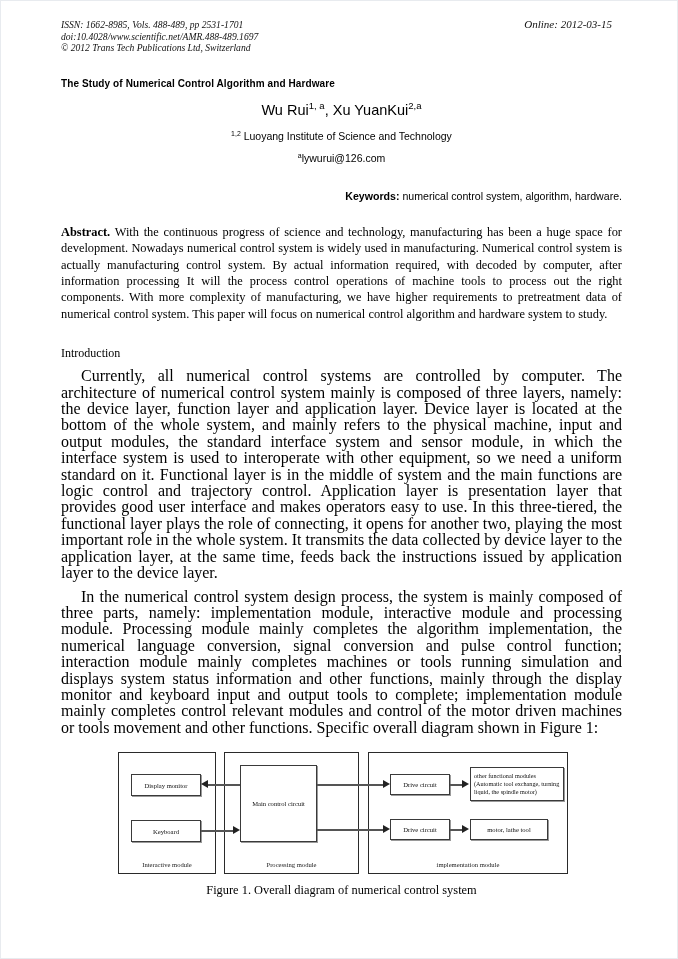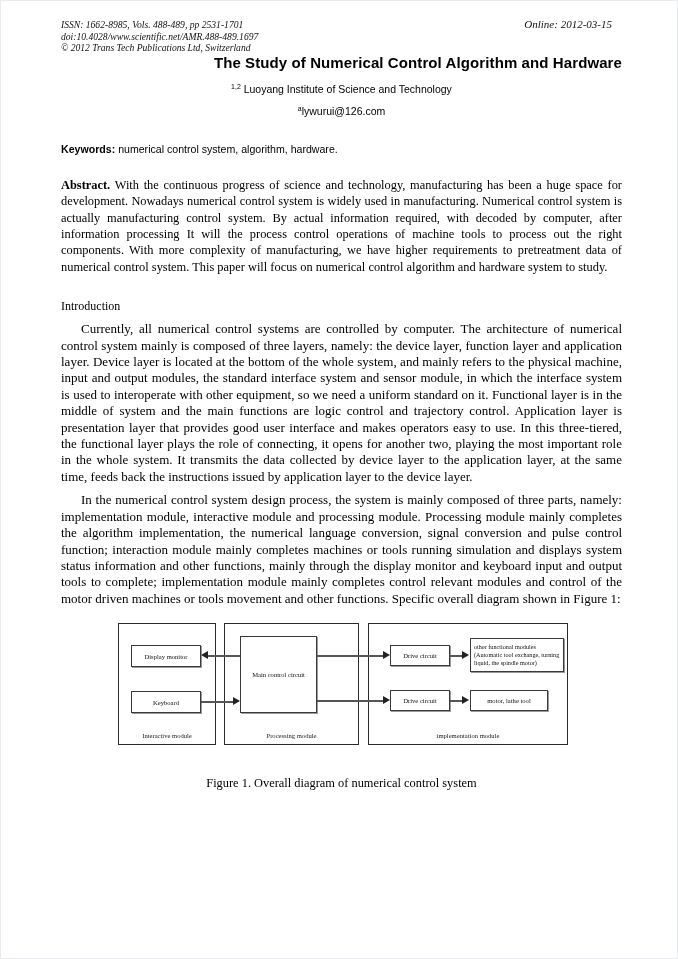--- a/index.html
+++ b/index.html
@@ -46,24 +46,25 @@
     right: 10px;
     top: 0;
     font-style: italic;
     font-size: 11px;
     text-align: center;
   }
   .runhead .line { display: block; white-space: pre; }
 
   
   .title {
-    text-align: right;
+    margin-top: 24px;
+    text-align: left;
     font-family: "Liberation Sans", sans-serif;
     font-weight: bold;
-    font-size: 15px;
+    font-size: 10px;
     letter-spacing: 0.1px;
   }
   .authors {
     margin-top: 13px;
     text-align: center;
     font-family: "Liberation Sans", sans-serif;
     font-size: 14.5px;
   }
   .affil {
     margin-top: 12px;
@@ -77,20 +78,21 @@
     font-family: "Liberation Sans", sans-serif;
     font-size: 10.5px;
   }
   sup { font-size: 0.66em; vertical-align: super; line-height: 0; }
 
   
   .keywords {
     margin-top: 26px;
     font-family: "Liberation Sans", sans-serif;
     font-size: 10.6px;
+    text-align: right;
   }
   .keywords b { font-weight: bold; }
 
   
   .abstract {
     margin-top: 22px;
     font-family: "Liberation Serif", serif;
     font-size: 12.4px;
     line-height: 16.4px;
     text-align: justify;
@@ -98,21 +100,21 @@
   .abstract b { font-weight: bold; }
 
   h2.section {
     font-family: "Liberation Serif", serif;
     font-size: 12px;
     font-weight: normal;
     margin: 24px 0 0 0;
   }
   p.body {
     font-family: "Liberation Serif", serif;
-    font-size: 13px;
+    font-size: 16px;
     line-height: 16.4px;
     text-align: justify;
     margin: 7px 0 0 0;
     text-indent: 20px;
   }
 
   
   .figwrap {
     margin-top: 16px;
     position: relative;
@@ -166,41 +168,44 @@
   .arrow {
     position: absolute;
     width: 0; height: 0;
     border-top: 4px solid transparent;
     border-bottom: 4px solid transparent;
   }
   .arrow.right { border-left: 7px solid #222; }
   .arrow.left  { border-right: 7px solid #222; }
 
   .figcap {
-    margin-top: 28px;
+    margin-top: 6px;
     text-align: center;
     font-family: "Liberation Serif", serif;
     font-size: 12.4px;
   }
 </style>
 </head>
 <body>
 
 <div class="page">
   <div class="content">
 
     <div class="runhead">
       <span class="online">Online: 2012-03-15</span>
       <span class="line">ISSN: 1662-8985, Vols. 488-489, pp 2531-1701</span>
       <span class="line">doi:10.4028/www.scientific.net/AMR.488-489.1697</span>
       <span class="line">© 2012 Trans Tech Publications Ltd, Switzerland</span>
     </div>
 
     <div class="title">The Study of Numerical Control Algorithm and Hardware</div>
 
+    <div class="authors">
+      <span>Wu Rui</span><sup>1, a</sup><span>, </span><span>Xu YuanKui</span><sup>2,a</sup>
+    </div>
 
     <div class="affil">
       <sup>1,2</sup> <span>Luoyang Institute of Science and Technology</span>
     </div>
 
     <div class="email">
       <sup>a</sup><span>lywurui@126.com</span>
     </div>
 
     <div class="keywords">

